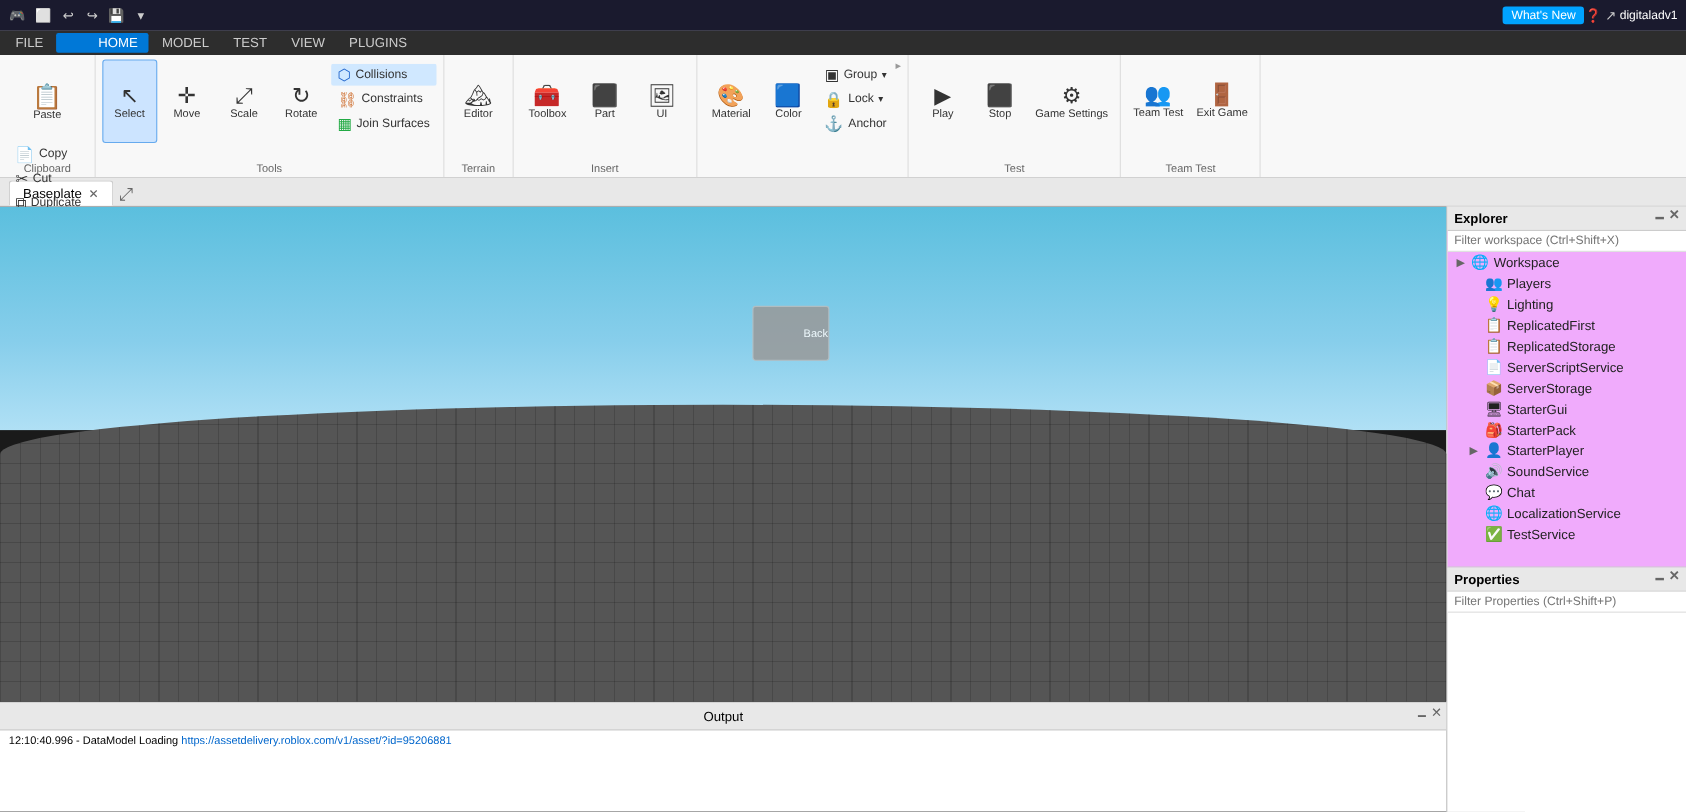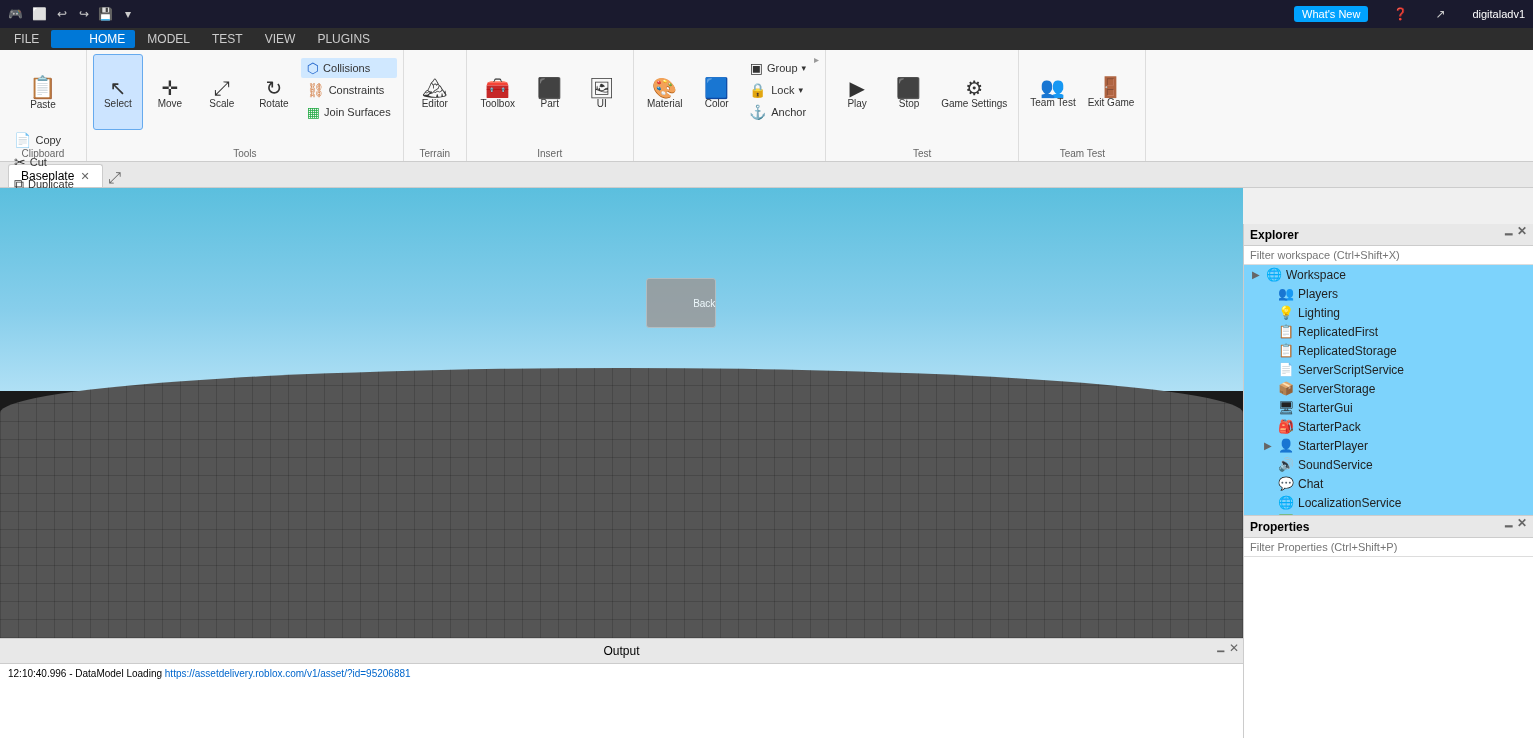--- a/index.html
+++ b/index.html
@@ -12,21 +12,21 @@
       display: flex;
       align-items: center;
       justify-content: space-between;
       padding: 0 8px;
       color: white;
       font-size: 11px;
     }
     #titlebar-left { display: flex; align-items: center; gap: 8px; }
     #titlebar-icons { display: flex; gap: 6px; }
     .title-icon { width: 16px; height: 16px; color: #ccc; font-size: 12px; display: flex; align-items: center; justify-content: center; cursor: pointer; }
-    #titlebar-right { display: flex; align-items: center; gap: 24px; }
+    #titlebar-right { display: flex; align-items: center; gap: 0; }
     .whats-new-btn {
       background: #00a2ff;
       color: white;
       padding: 2px 8px;
       border-radius: 3px;
       font-size: 11px;
       cursor: pointer;
     }
 
     
@@ -227,45 +227,44 @@
     #output-content {
       flex: 1;
       padding: 4px 8px;
       font-size: 10px;
       overflow-y: auto;
     }
     .output-link { color: #0066cc; cursor: pointer; text-decoration: none; }
 
     
     #right-panel {
-      width: 290px;
+      width: 218px;
       background: #f5f5f5;
       display: flex;
       flex-direction: column;
       border-left: 1px solid #ccc;
-      margin-top: 36px;
     }
     .panel-header {
       background: #e8e8e8;
       border-bottom: 1px solid #ccc;
       display: flex;
       align-items: center;
       justify-content: space-between;
       height: 22px;
       padding: 0 6px;
       font-size: 12px;
       font-weight: 600;
     }
     .panel-controls { display: flex; gap: 4px; }
     .panel-ctrl { cursor: pointer; font-size: 12px; color: #666; }
 
     #explorer {
       flex: 1;
       overflow-y: auto;
-      background: #7dd3fc;
+      background: #f0abfc;
       border-bottom: 1px solid #ccc;
     }
     #filter-workspace {
       width: 100%;
       padding: 3px 6px;
       border: none;
       border-bottom: 1px solid #ddd;
       font-size: 11px;
       outline: none;
       background: white;

